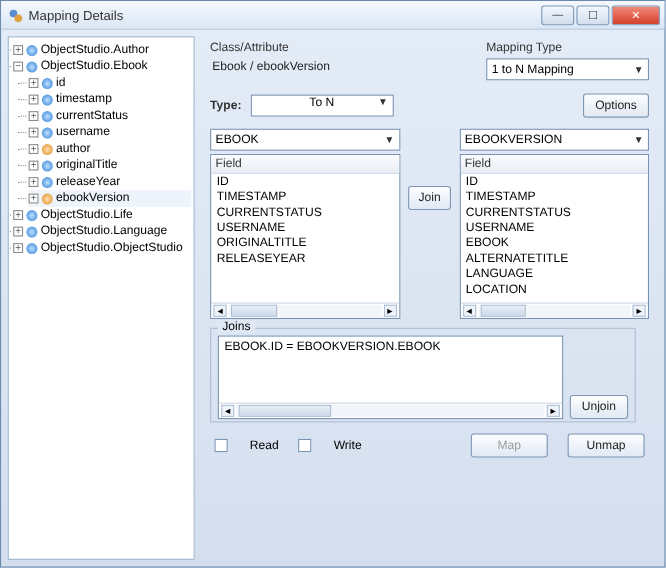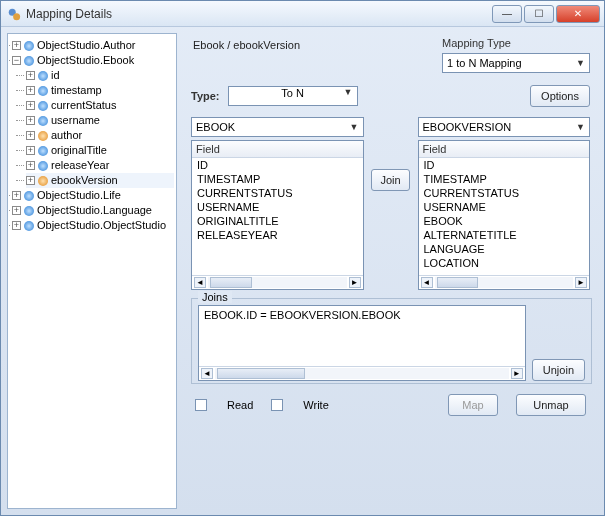--- a/index.html
+++ b/index.html
@@ -106,21 +106,21 @@
   .listbox .items div { padding:1px 5px; font-size:11px; }
   .hscroll { height:14px; border-top:1px solid #cbd6e5;
     display:flex;align-items:center; padding:0 2px; gap:2px;}
   .hscroll .ar { width:12px;height:11px;border:1px solid #aebfd4;background:#eef3fa;
     display:flex;align-items:center;justify-content:center;font-size:8px;}
   .hscroll .track { flex:1;height:11px;background:#f2f5fa;position:relative;}
   .hscroll .thumb { position:absolute;left:2px;top:0;height:100%;width:30%;
     background:linear-gradient(#e8eef7,#cdd9ea);border:1px solid #aebfd4;}
   .joinbtn-col { width:42px; display:flex; align-items:center; justify-content:center; padding-top:52px;}
   .joins-group {
-    margin:4px 4px 0 6px;
+    margin:4px 18px 0 6px;
     border:1px solid #aebfd4; padding:6px 6px 2px 6px;
     position:relative;
   }
   .joins-group .caption { position:absolute; top:-8px; left:6px; background:#dfe8f4; padding:0 4px; font-size:11px;}
   .joins-row { display:flex; gap:6px; align-items:flex-end;}
   .joins-box {
     flex:1; border:1px solid #7a93b3; background:#fff; height:76px;
     display:flex;flex-direction:column;
   }
   .joins-box .body { flex:1; padding:3px 5px; font-size:11px;}
@@ -248,20 +248,21 @@
                 <span>ObjectStudio.ObjectStudio</span>
               </span>
             </li>
           </ul>
       </div>
     </div>
 
     <div class="right-panel">
       <div class="toprow">
         <div class="col" style="flex:1">
+          <span class="label">Class/Attribute</span>
           <span class="val">Ebook / ebookVersion</span>
         </div>
         <div class="col">
           <span class="label">Mapping Type</span>
           <div class="maptype-sel">
             <span>1 to N Mapping</span>
             <span class="sel-arrow">▼</span>
           </div>
         </div>
       </div>
@@ -356,18 +357,18 @@
       <div class="bottom-row">
         <label class="chk">
           <span class="chkbox"></span>
           <span>Read</span>
         </label>
         <label class="chk">
           <span class="chkbox"></span>
           <span>Write</span>
         </label>
         <div class="spacer"></div>
-        <div class="btn disabled" style="width:50px">Map</div>
+        <div class="btn disabled" style="width:70px">Map</div>
         <div class="btn" style="width:70px">Unmap</div>
       </div>
     </div>
   </div>
 </div>
 
 </body></html>

